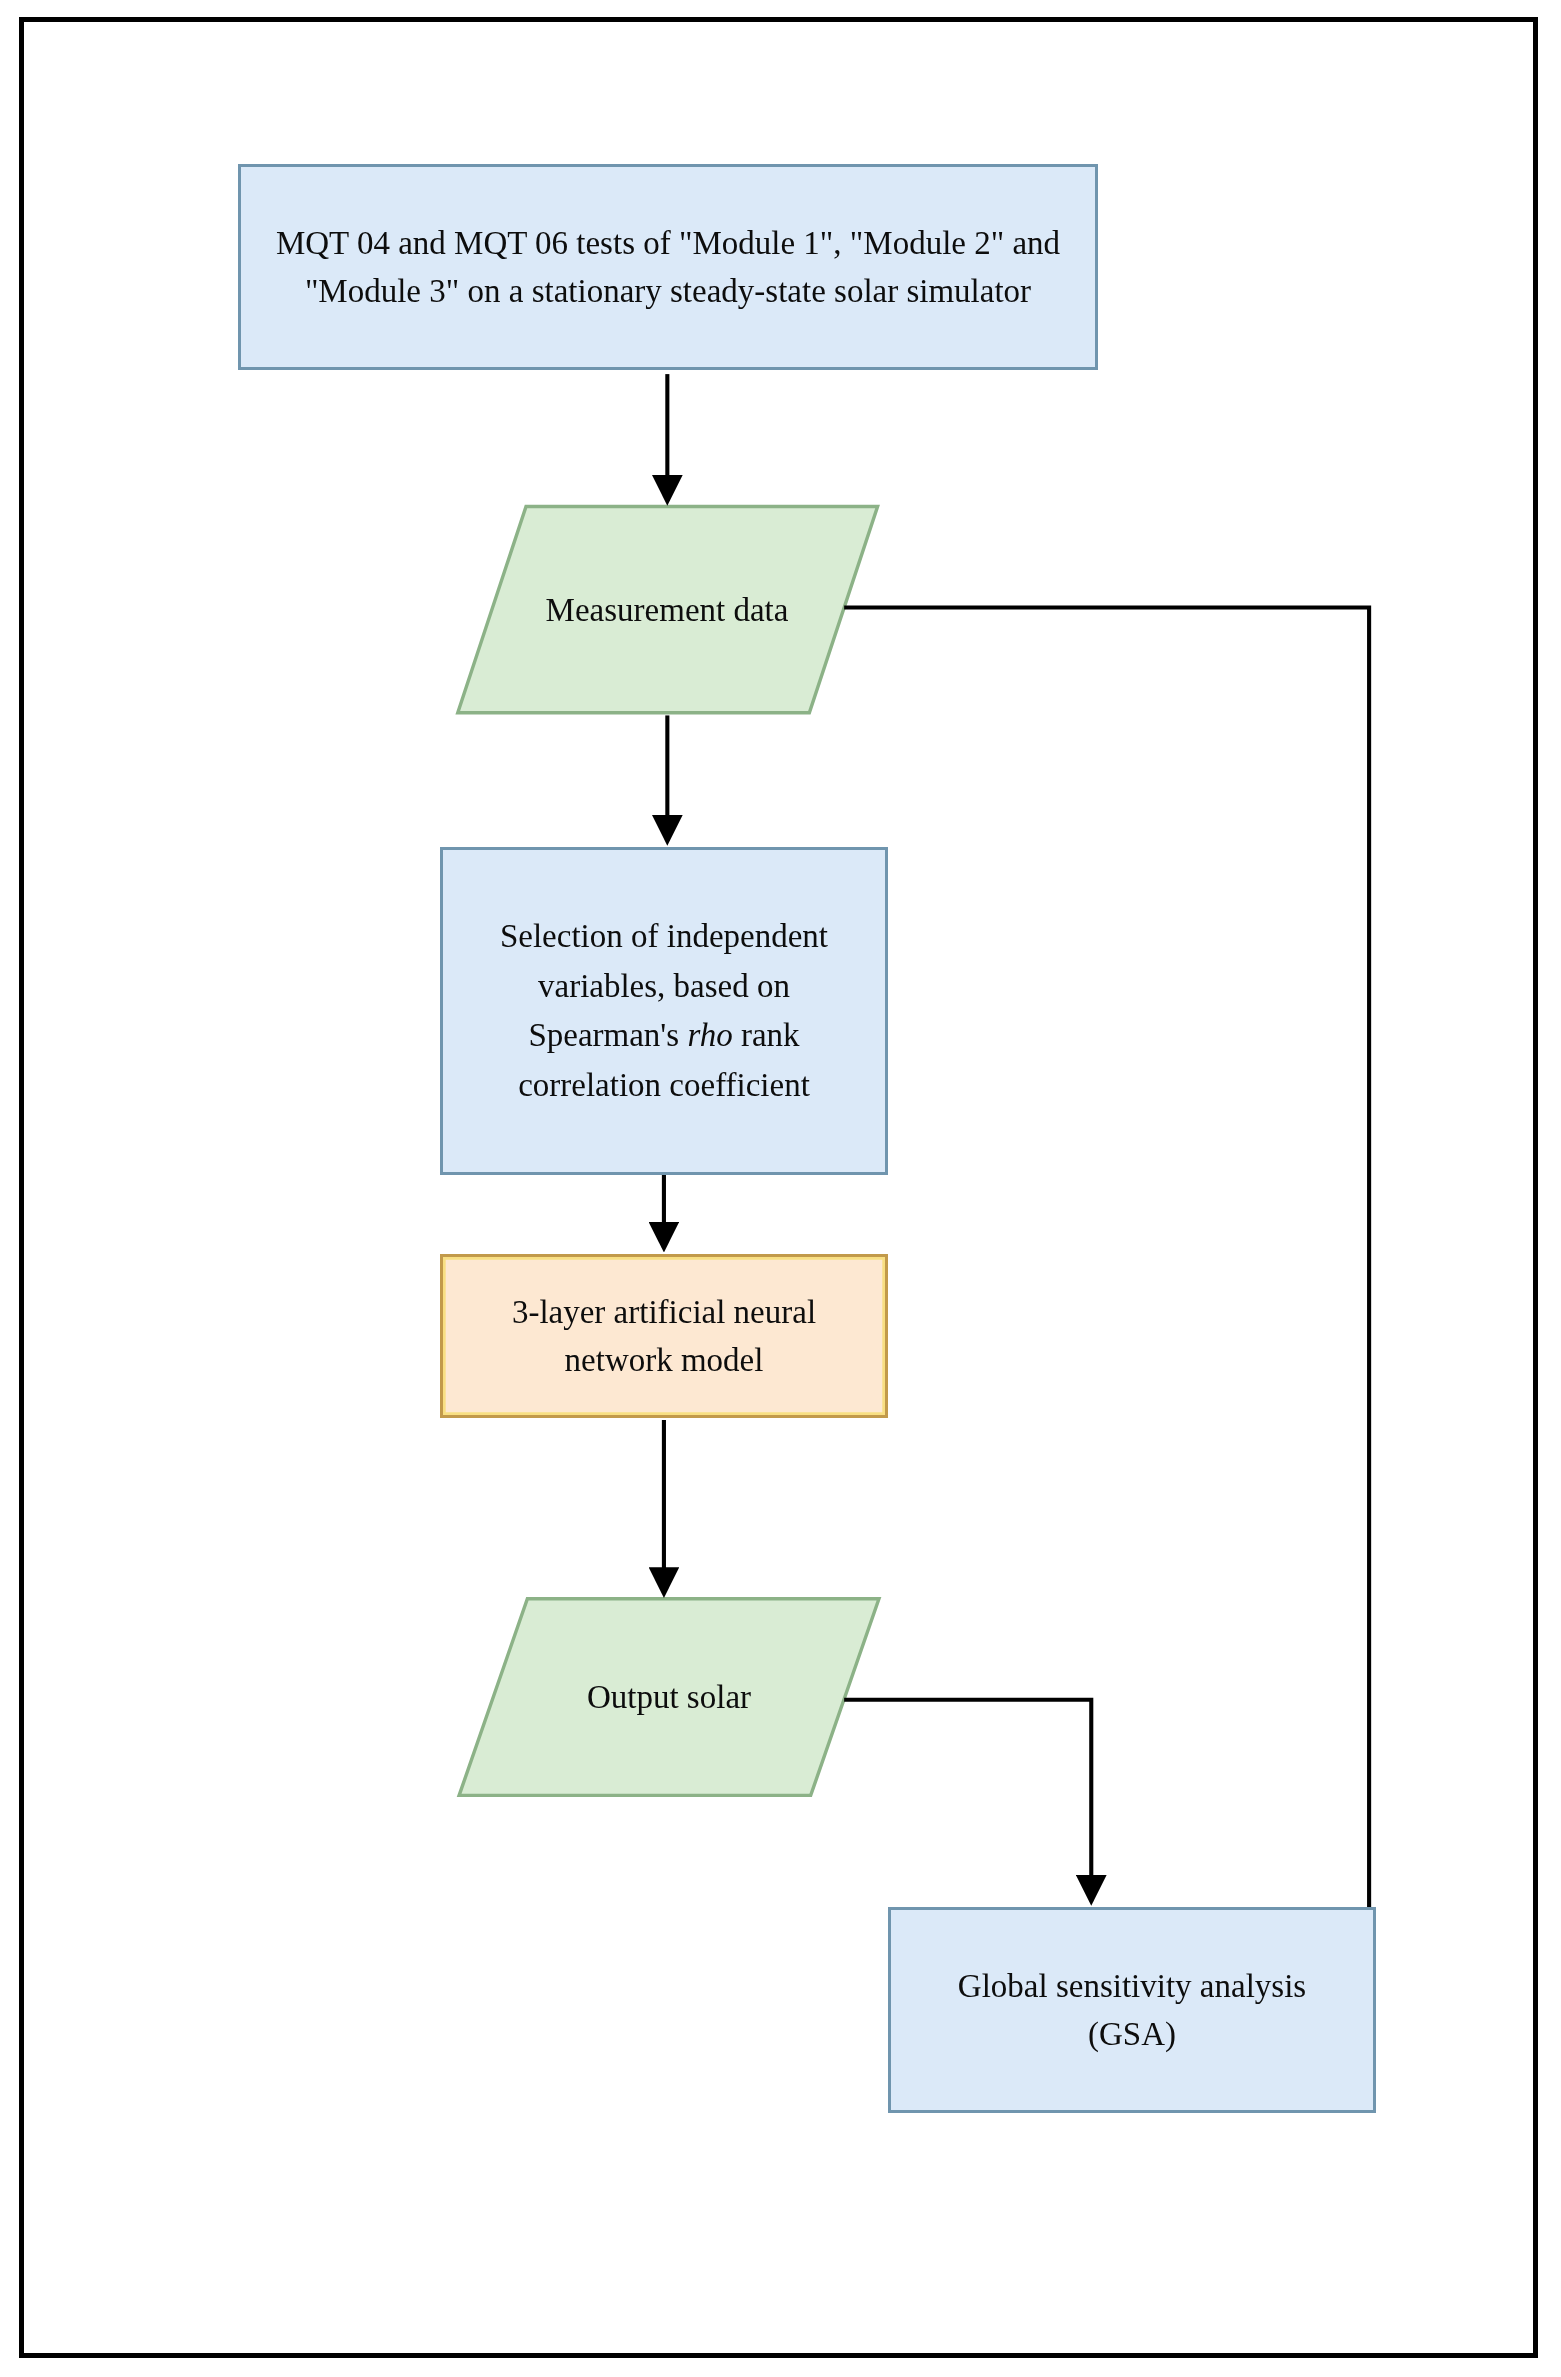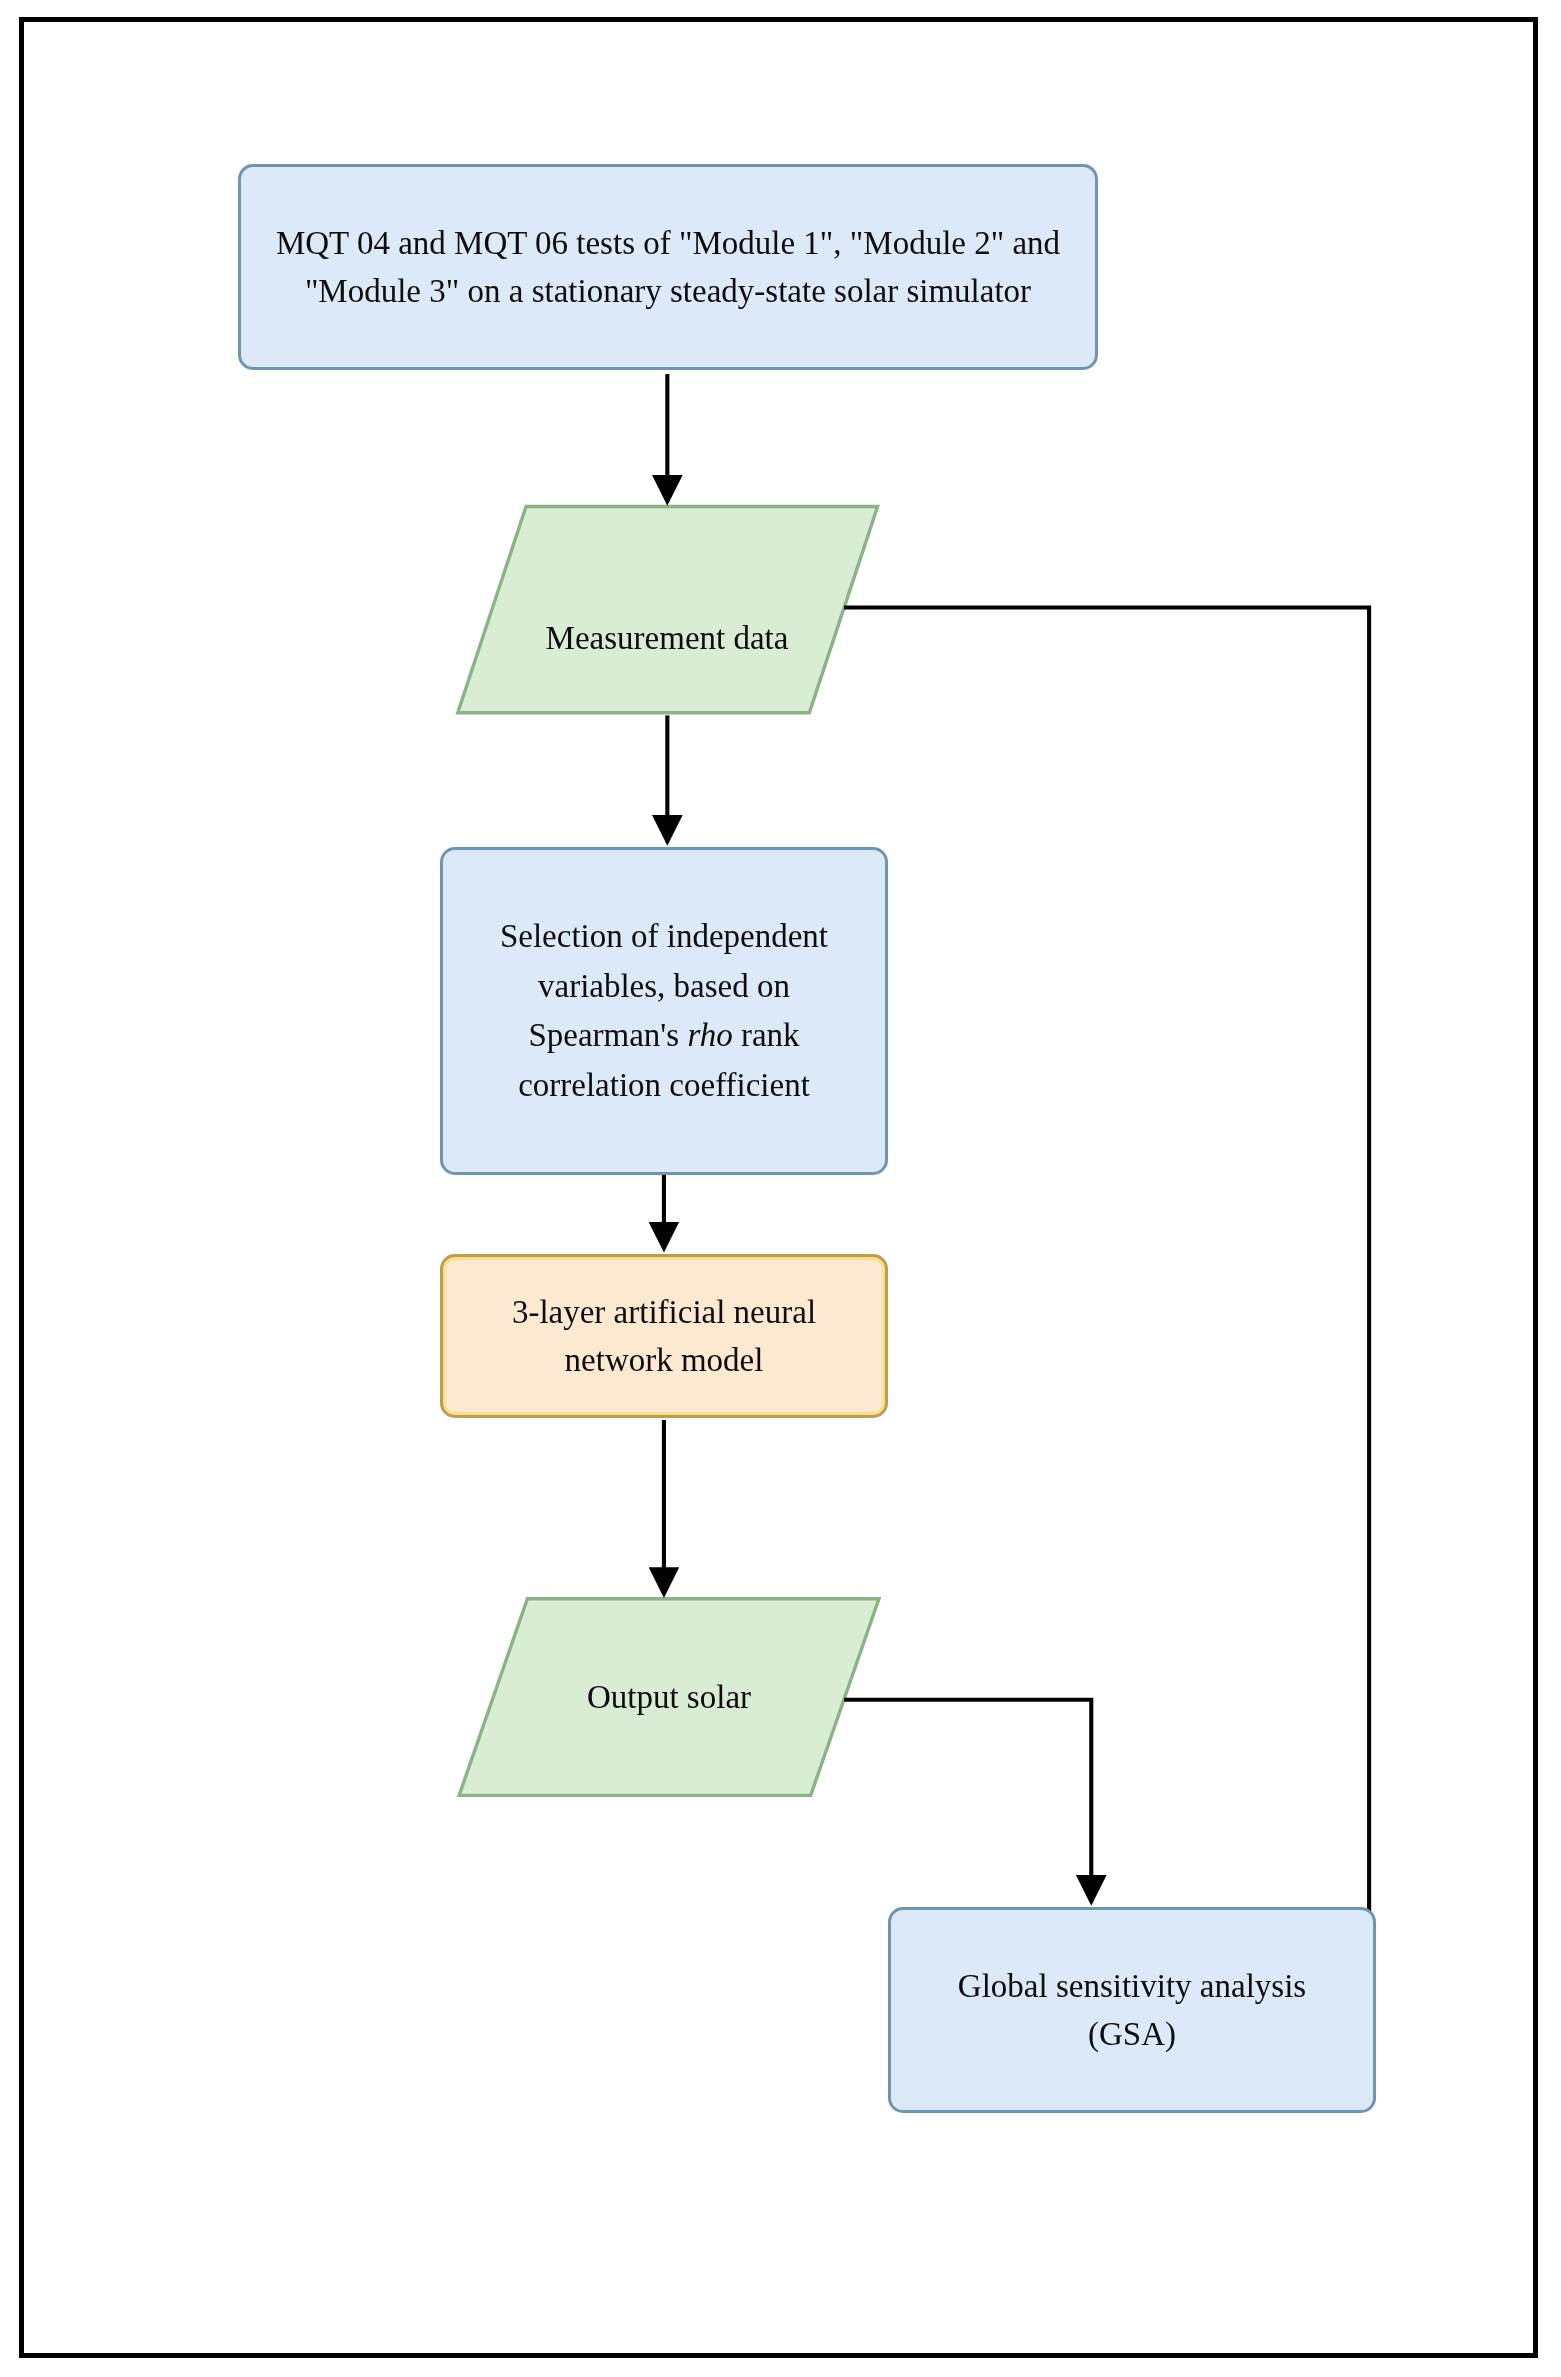--- a/index.html
+++ b/index.html
@@ -25,21 +25,20 @@
   }
   .node{
     position:absolute;
     display:flex;
     align-items:center;
     justify-content:flex-start;
     text-align:center;
     box-sizing:border-box;
     font-size:33px;
     line-height:1.46;
-    border-radius:15px;
   }
   .node-blue{
     background:#dbe9f8;
     border:3.4px solid #7095ae;
   }
   .node-orange{
     background:#fde8d2;
     border:3.4px solid #c29a4b;
     box-shadow:inset 0 0 0 2.7px #f8df83;
   }
@@ -49,21 +48,21 @@
     align-items:center;
     justify-content:center;
     text-align:center;
     font-size:33px;
     line-height:1.42;
   }
   #node-tests{ left:238px; top:164px; width:860px; height:206px; padding:0 26px; }
   #node-selection{ left:440px; top:847px; width:448px; height:328px; padding:0 41px; line-height:1.5; }
   #node-ann{ left:440px; top:1254px; width:448px; height:164px; padding:0 19px; }
   #node-gsa{ left:888px; top:1907px; width:488px; height:206px; padding:0 33px; }
-  #label-measurement{ left:457px; top:535px; width:420px; height:206px; }
+  #label-measurement{ left:457px; top:507px; width:420px; height:206px; }
   #label-measurement .inner{ max-width:294px; }
   #label-output{ left:459px; top:1599px; width:420px; height:197px; }
   .italic{ font-style:italic; }
 </style>
 </head>
 <body>
 
 <div id="canvas">
 
   <div id="frame"></div>

